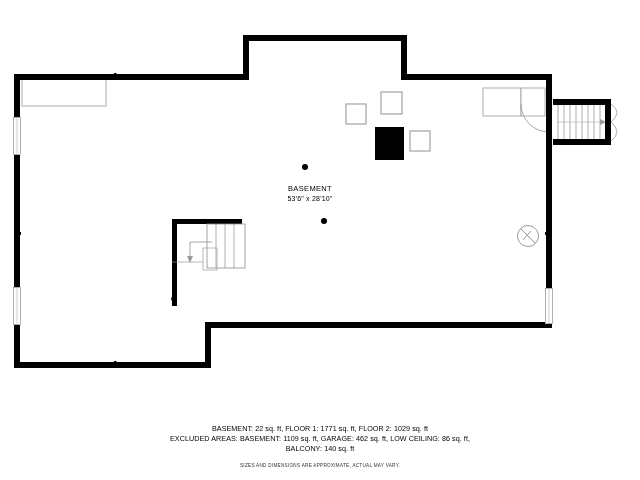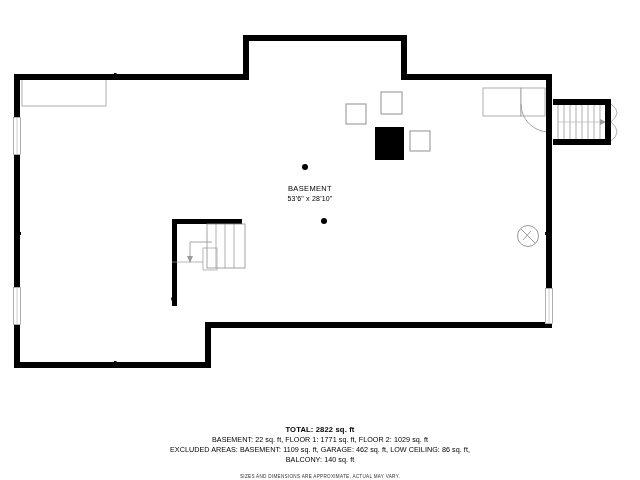--- a/index.html
+++ b/index.html
@@ -182,20 +182,19 @@
         <line x1="521" y1="229" x2="535" y2="243" stroke="#9a9a9a" stroke-width="1"></line>
         <line x1="523" y1="240" x2="531" y2="231" stroke="#9a9a9a" stroke-width="1"></line>
       </g>
 
       <text class="room-label-name" x="310" y="191" text-anchor="middle">BASEMENT</text>
       <text class="room-label-dims" x="310" y="201" text-anchor="middle">53'6" x 28'10"</text>
     </svg>
   </div>
 
   <div id="summary-block">
-    <div class="summary-total">TOTAL: 2822 sq. ft</div>
     <div class="summary-line">BASEMENT: 22 sq. ft, FLOOR 1: 1771 sq. ft, FLOOR 2: 1029 sq. ft</div>
     <div class="summary-line">EXCLUDED AREAS: BASEMENT: 1109 sq. ft, GARAGE: 462 sq. ft, LOW CEILING: 86 sq. ft,</div>
     <div class="summary-line">BALCONY: 140 sq. ft</div>
     <div class="summary-disclaimer">SIZES AND DIMENSIONS ARE APPROXIMATE, ACTUAL MAY VARY.</div>
   </div>
 
 </div>
 
 </body></html>

